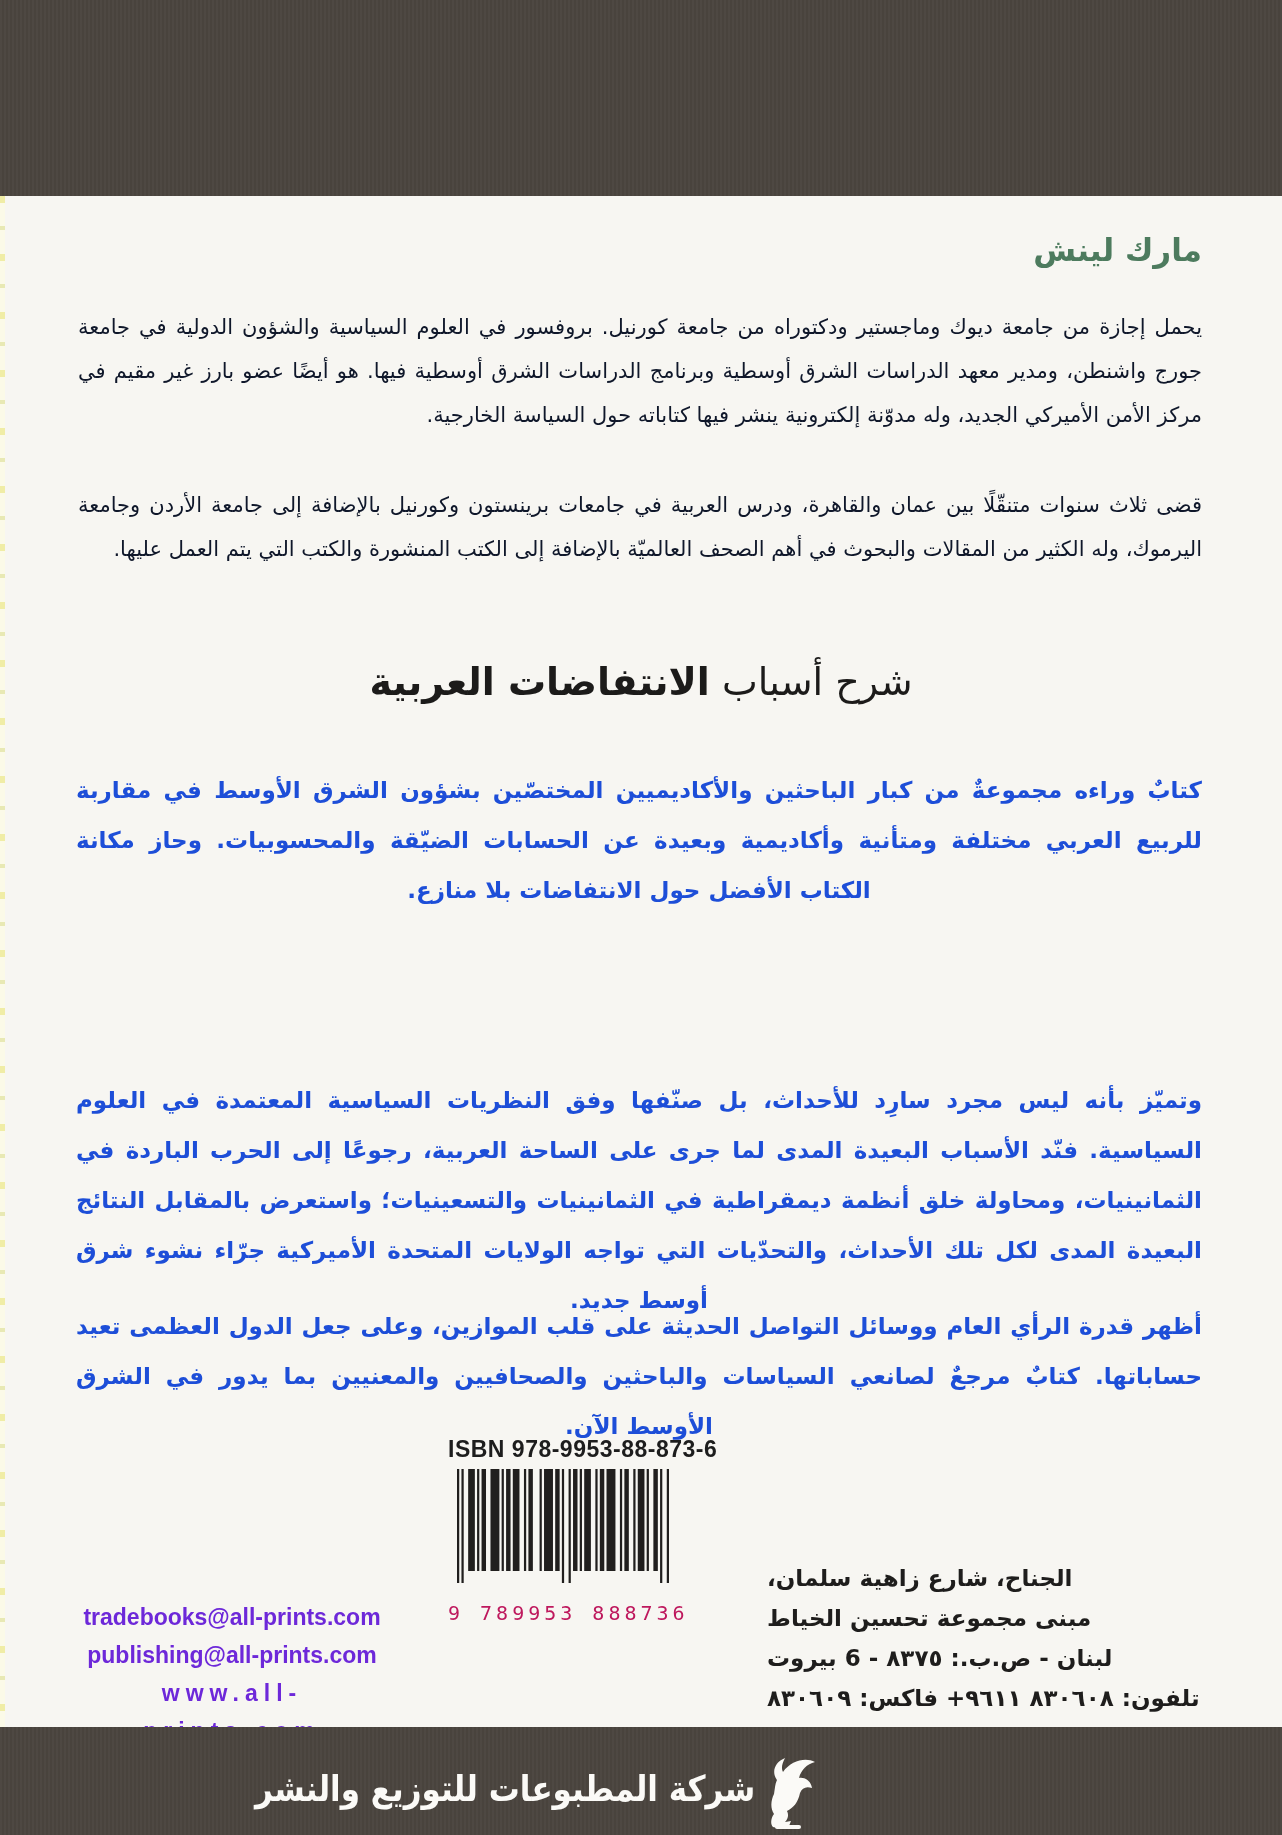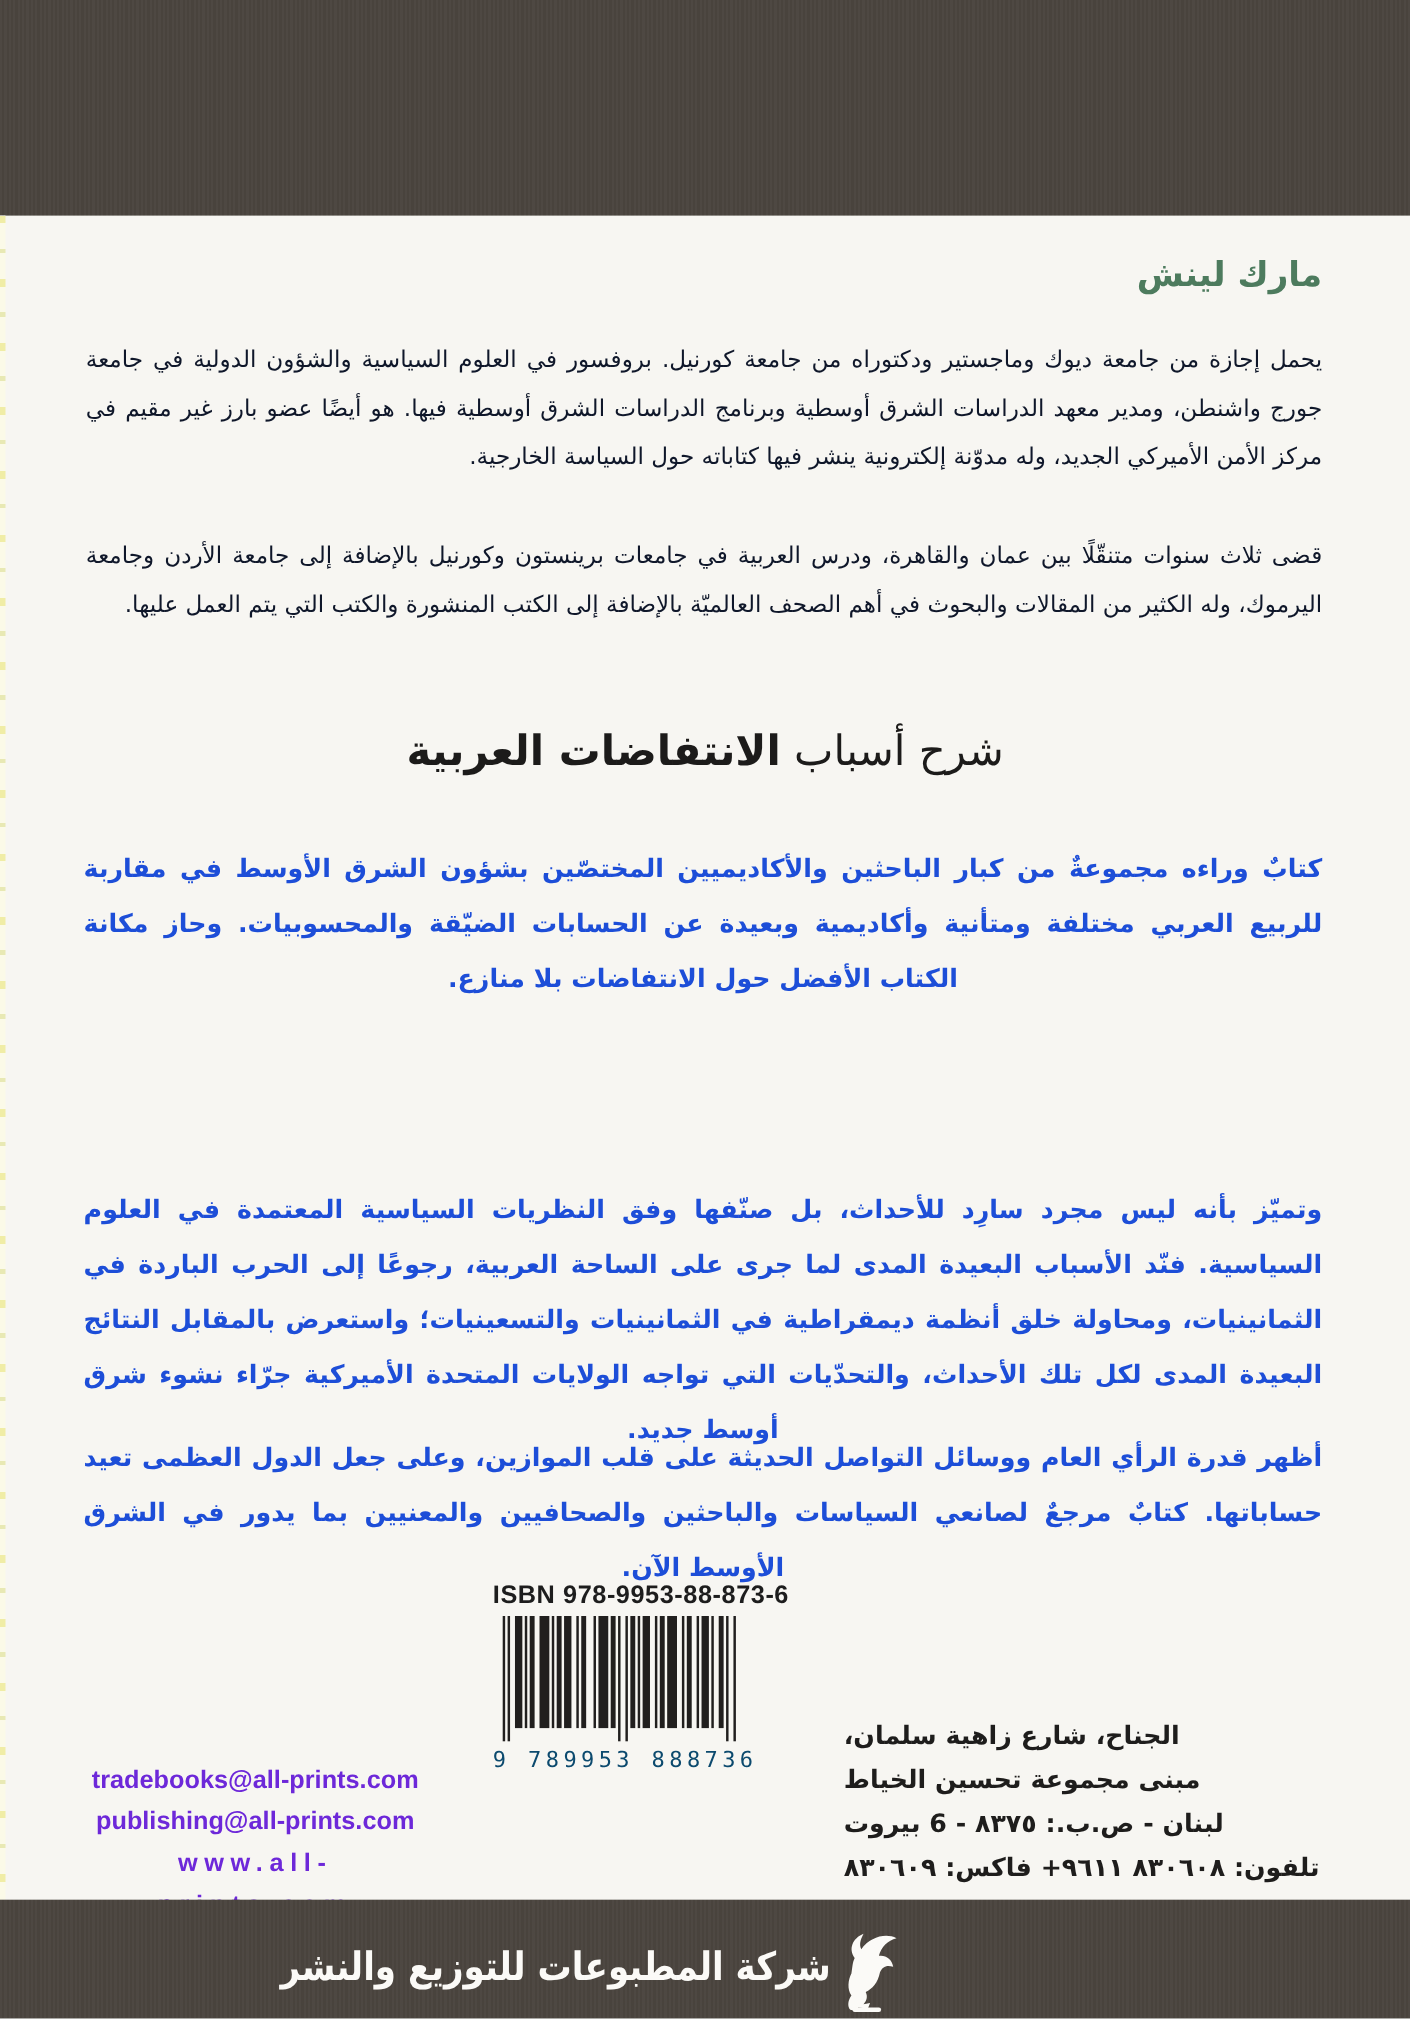--- a/index.html
+++ b/index.html
@@ -24,22 +24,22 @@
          text-align:justify;text-align-last:center;color:#1d4ed8;}
   #blurb1{top:742px;}
   #blurb2{top:898px;}
   #blurb3{top:1052px;}
   #blurb4{top:1278px;}
   #isbn-section{position:absolute;top:1436px;left:448px;width:230px;}
   #isbn-label{font-family:"Liberation Sans","DejaVu Sans",sans-serif;font-size:23px;font-weight:bold;
               letter-spacing:.5px;color:#1d1d1d;white-space:nowrap;}
   #barcode{display:block;margin:6px auto 0;}
   #barcode rect{fill:#211f1e;}
-  #barcode-digits{font-family:"DejaVu Sans Mono","Liberation Mono",monospace;font-size:20px;color:#0c4a6e;
-              letter-spacing:4px;margin-top:2px;white-space:nowrap;}
+  #barcode-digits{font-family:"DejaVu Sans Mono","Liberation Mono",monospace;font-size:20px;color:#be185d;
+              letter-spacing:4px;margin-top:16px;white-space:nowrap;}
   #contact-block{position:absolute;left:82px;top:1598px;width:300px;text-align:center;
               font-family:"Liberation Sans","DejaVu Sans",sans-serif;font-size:23px;font-weight:bold;
               line-height:38px;color:#6d28d9;}
   #website-url{letter-spacing:6px;}
   #address-block{position:absolute;right:55px;top:1558px;width:460px;text-align:left;
               font-size:23px;font-weight:bold;line-height:40px;color:#1e1d1c;}
   #publisher-row{position:absolute;left:255px;top:1756px;display:flex;align-items:center;gap:10px;}
   #publisher-name{color:#fbfaf7;font-size:31px;font-weight:bold;line-height:72px;white-space:nowrap;
               transform:scale(1,1.15);transform-origin:bottom;}
   #bird-logo{display:block;margin-bottom:2px;}

